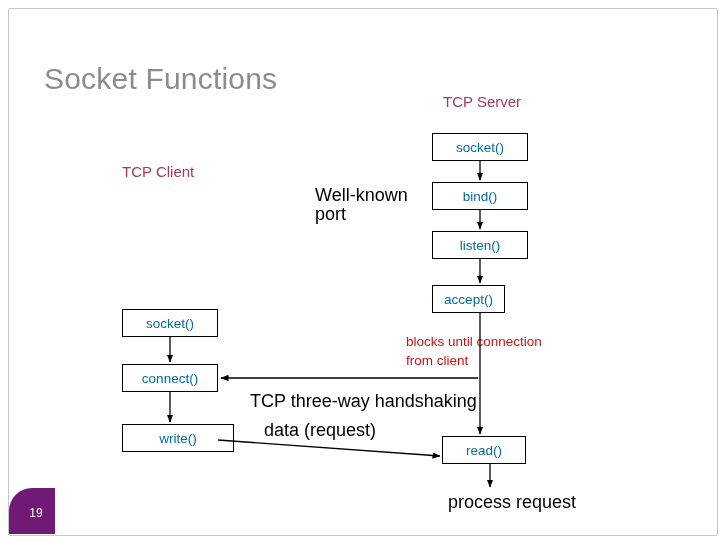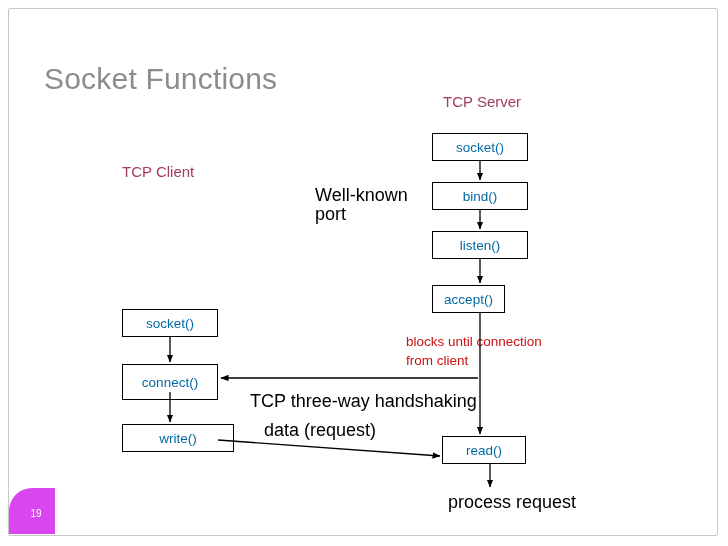--- a/index.html
+++ b/index.html
@@ -71,24 +71,24 @@
     color: #cc1111;
     white-space: nowrap;
     line-height: 19px;
   }
   #pagenum {
     position: absolute;
     left: 9px;
     top: 488px;
     width: 46px;
     height: 46px;
-    background: #d946ef;
+    background: #701a75;
     border-radius: 50% 0 0 0;
     color: #ffffff;
-    font-size: 10px;
+    font-size: 12px;
     display: flex;
     align-items: center;
     justify-content: center;
   }
   #pagenum span { position: relative; left: 4px; top: 2px; }
   svg.lines {
     position: absolute;
     left: 0; top: 0;
     width: 728px; height: 546px;
     pointer-events: none;
@@ -105,21 +105,21 @@
   <div class="hdr" id="hdr-server">TCP Server</div>
   <div class="hdr" id="hdr-client">TCP Client</div>
 
   <div class="box" style="left:432px; top:133px; width:96px; height:28px;">socket()</div>
   <div class="box" style="left:432px; top:182px; width:96px; height:28px;">bind()</div>
   <div class="box" style="left:432px; top:231px; width:96px; height:28px;">listen()</div>
   <div class="box" style="left:432px; top:285px; width:73px; height:28px;">accept()</div>
   <div class="box" style="left:442px; top:436px; width:84px; height:28px;">read()</div>
 
   <div class="box" style="left:122px; top:309px; width:96px; height:28px;">socket()</div>
-  <div class="box" style="left:122px; top:364px; width:96px; height:36px;">connect()</div>
+  <div class="box" style="left:122px; top:364px; width:96px; height:28px;">connect()</div>
   <div class="box" style="left:122px; top:424px; width:112px; height:28px;">write()</div>
 
   <div class="note" style="left:315px; top:186px;">Well-known</div>
   <div class="note" style="left:315px; top:205px;">port</div>
 
   <div class="note-red" style="left:406px; top:332px;">blocks until connection</div>
   <div class="note-red" style="left:406px; top:351px;">from client</div>
 
   <div class="note" style="left:243px; top:392px;margin-left:7px;">TCP three-way handshaking</div>
   <div class="note" style="left:264px; top:421px;">data (request)</div>

